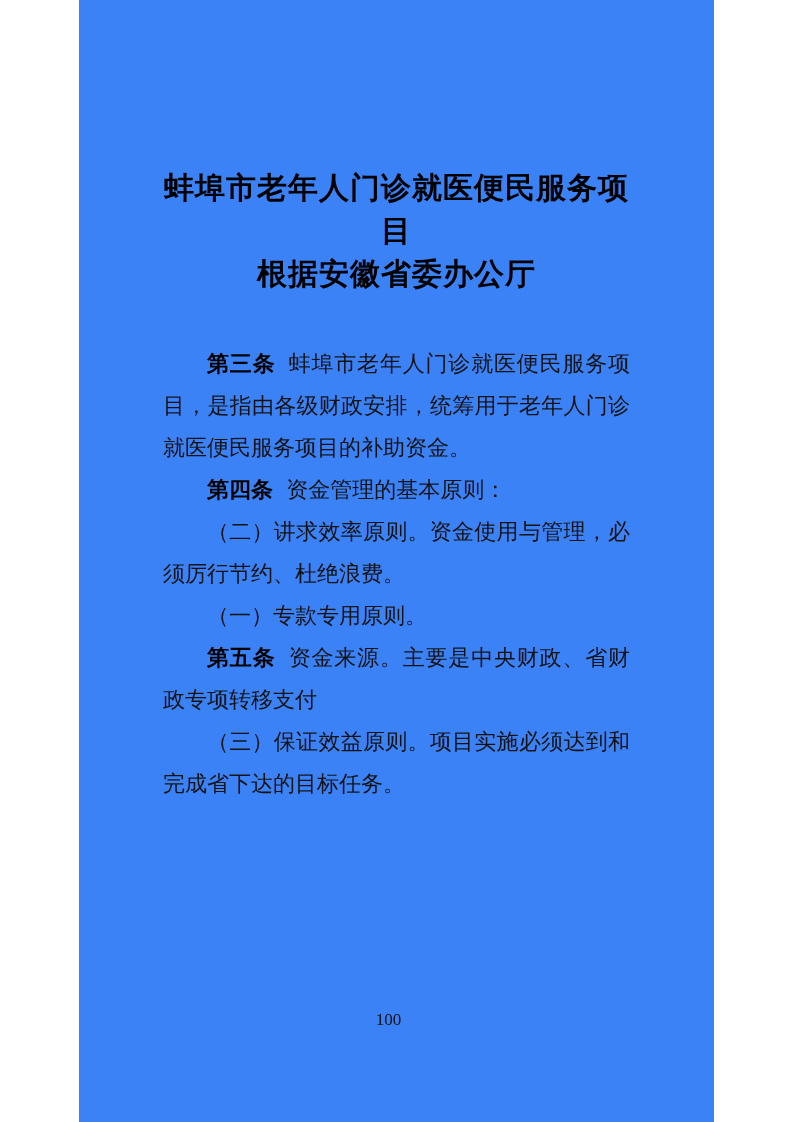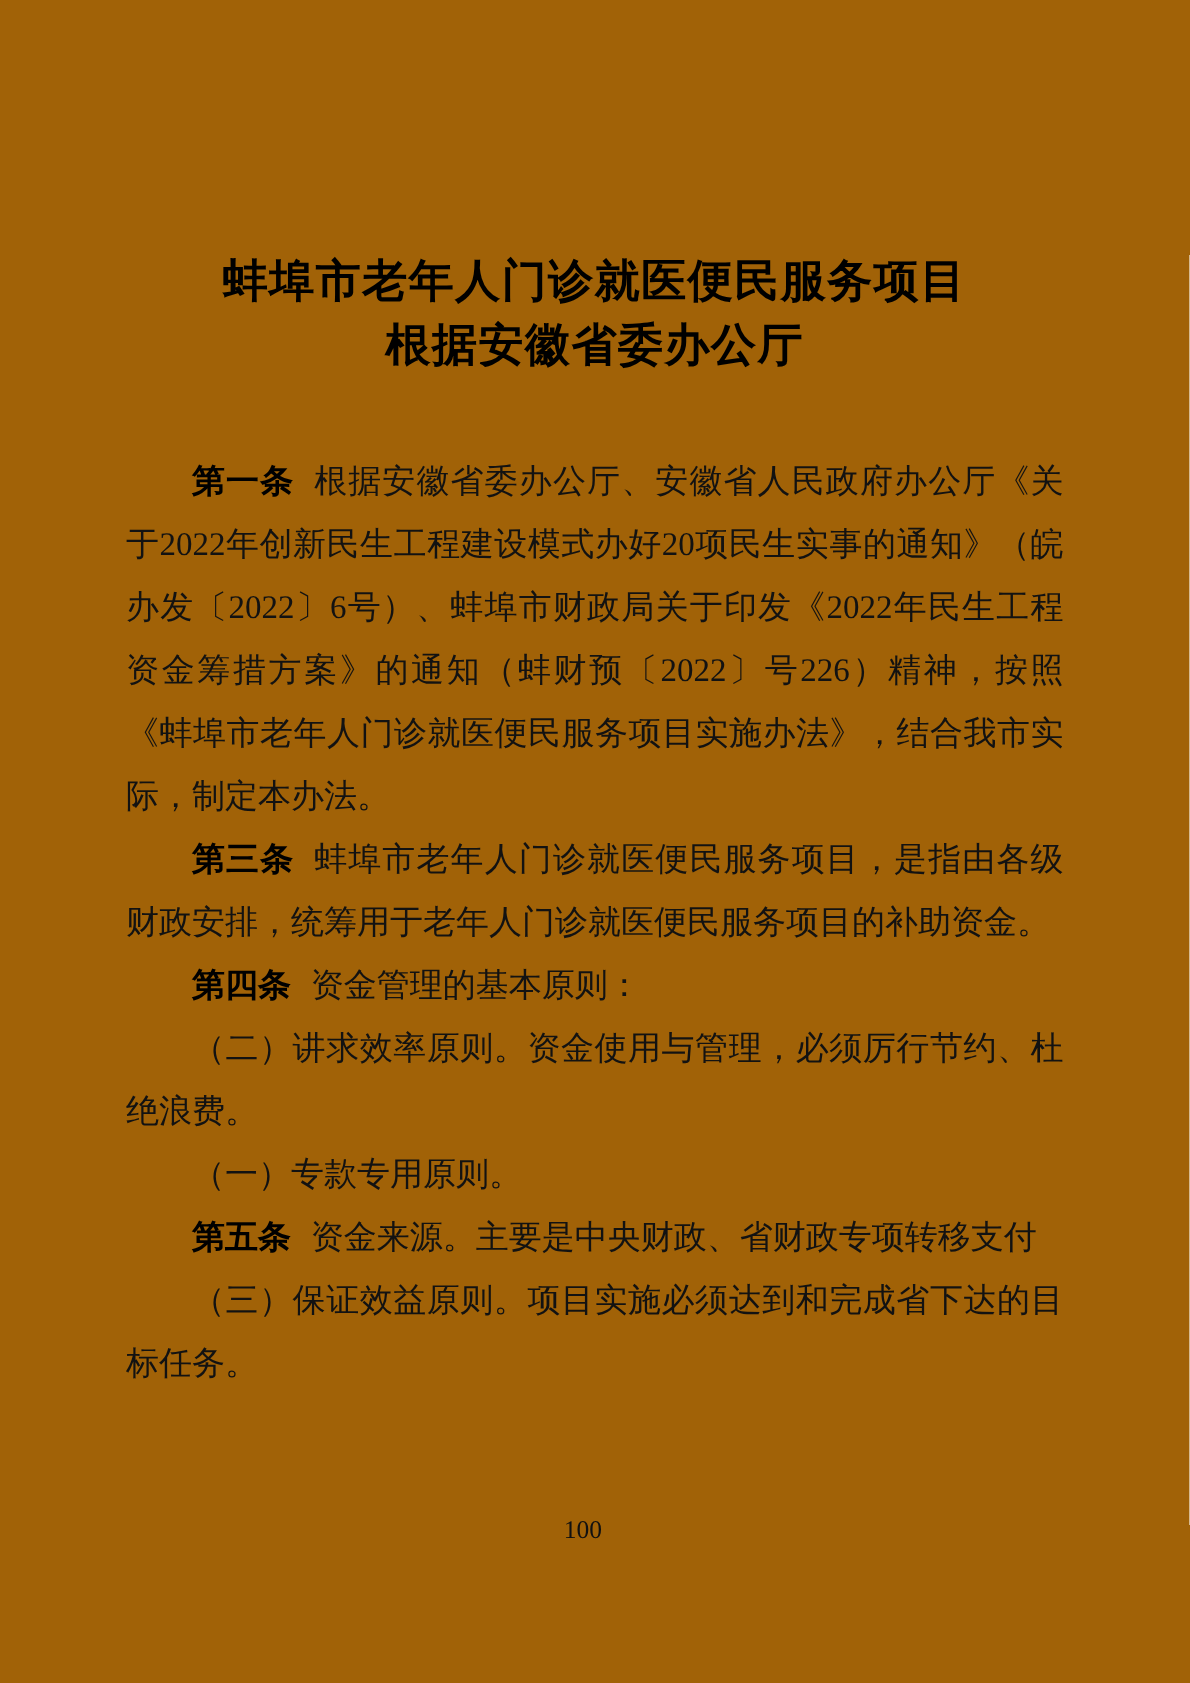--- a/index.html
+++ b/index.html
@@ -2,24 +2,24 @@
 <html lang="zh"><head>
 <meta charset="utf-8">
 <style>
   html, body {
     margin: 0;
     padding: 0;
     background: #ffffff;
   }
   .page {
     position: relative;
-    width: 793px;
+    width: 635px;
     height: 1122px;
     margin: 0 auto;
-    background: #a16207;
+    background: #3b82f6;
     color: #111111;
     font-family: "Liberation Serif", "DejaVu Serif", serif;
     overflow: hidden;
     box-sizing: border-box;
   }
   .content {
     position: absolute;
     left: 84px;
     right: 84px;
     top: 0;
@@ -71,23 +71,20 @@
 <div class="page">
   <div class="content">
 
     <h1 class="doc-title">
       <span>蚌埠市老年人门诊就医便民服务项目</span><br>
       <span>根据安徽省委办公厅</span>
     </h1>
 
     <div class="doc-body">
       <p>
-        <span class="para-label">第一条</span><span>根据安徽省委办公厅、安徽省人民政府办公厅《关于2022年创新民生工程建设模式办好20项民生实事的通知》（皖办发〔2022〕6号）、蚌埠市财政局关于印发《2022年民生工程资金筹措方案》的通知（蚌财预〔2022〕号226）精神，按照《蚌埠市老年人门诊就医便民服务项目实施办法》，结合我市实际，制定本办法。</span>
-      </p>
-      <p>
         <span class="para-label">第三条</span><span>蚌埠市老年人门诊就医便民服务项目，是指由各级财政安排，统筹用于老年人门诊就医便民服务项目的补助资金。</span>
       </p>
       <p>
         <span class="para-label">第四条</span><span>资金管理的基本原则：</span>
       </p>
       <p>
         <span class="para-label"></span><span>（二）讲求效率原则。资金使用与管理，必须厉行节约、杜绝浪费。</span>
       </p>
       <p>
         <span class="para-label"></span><span>（一）专款专用原则。</span>

